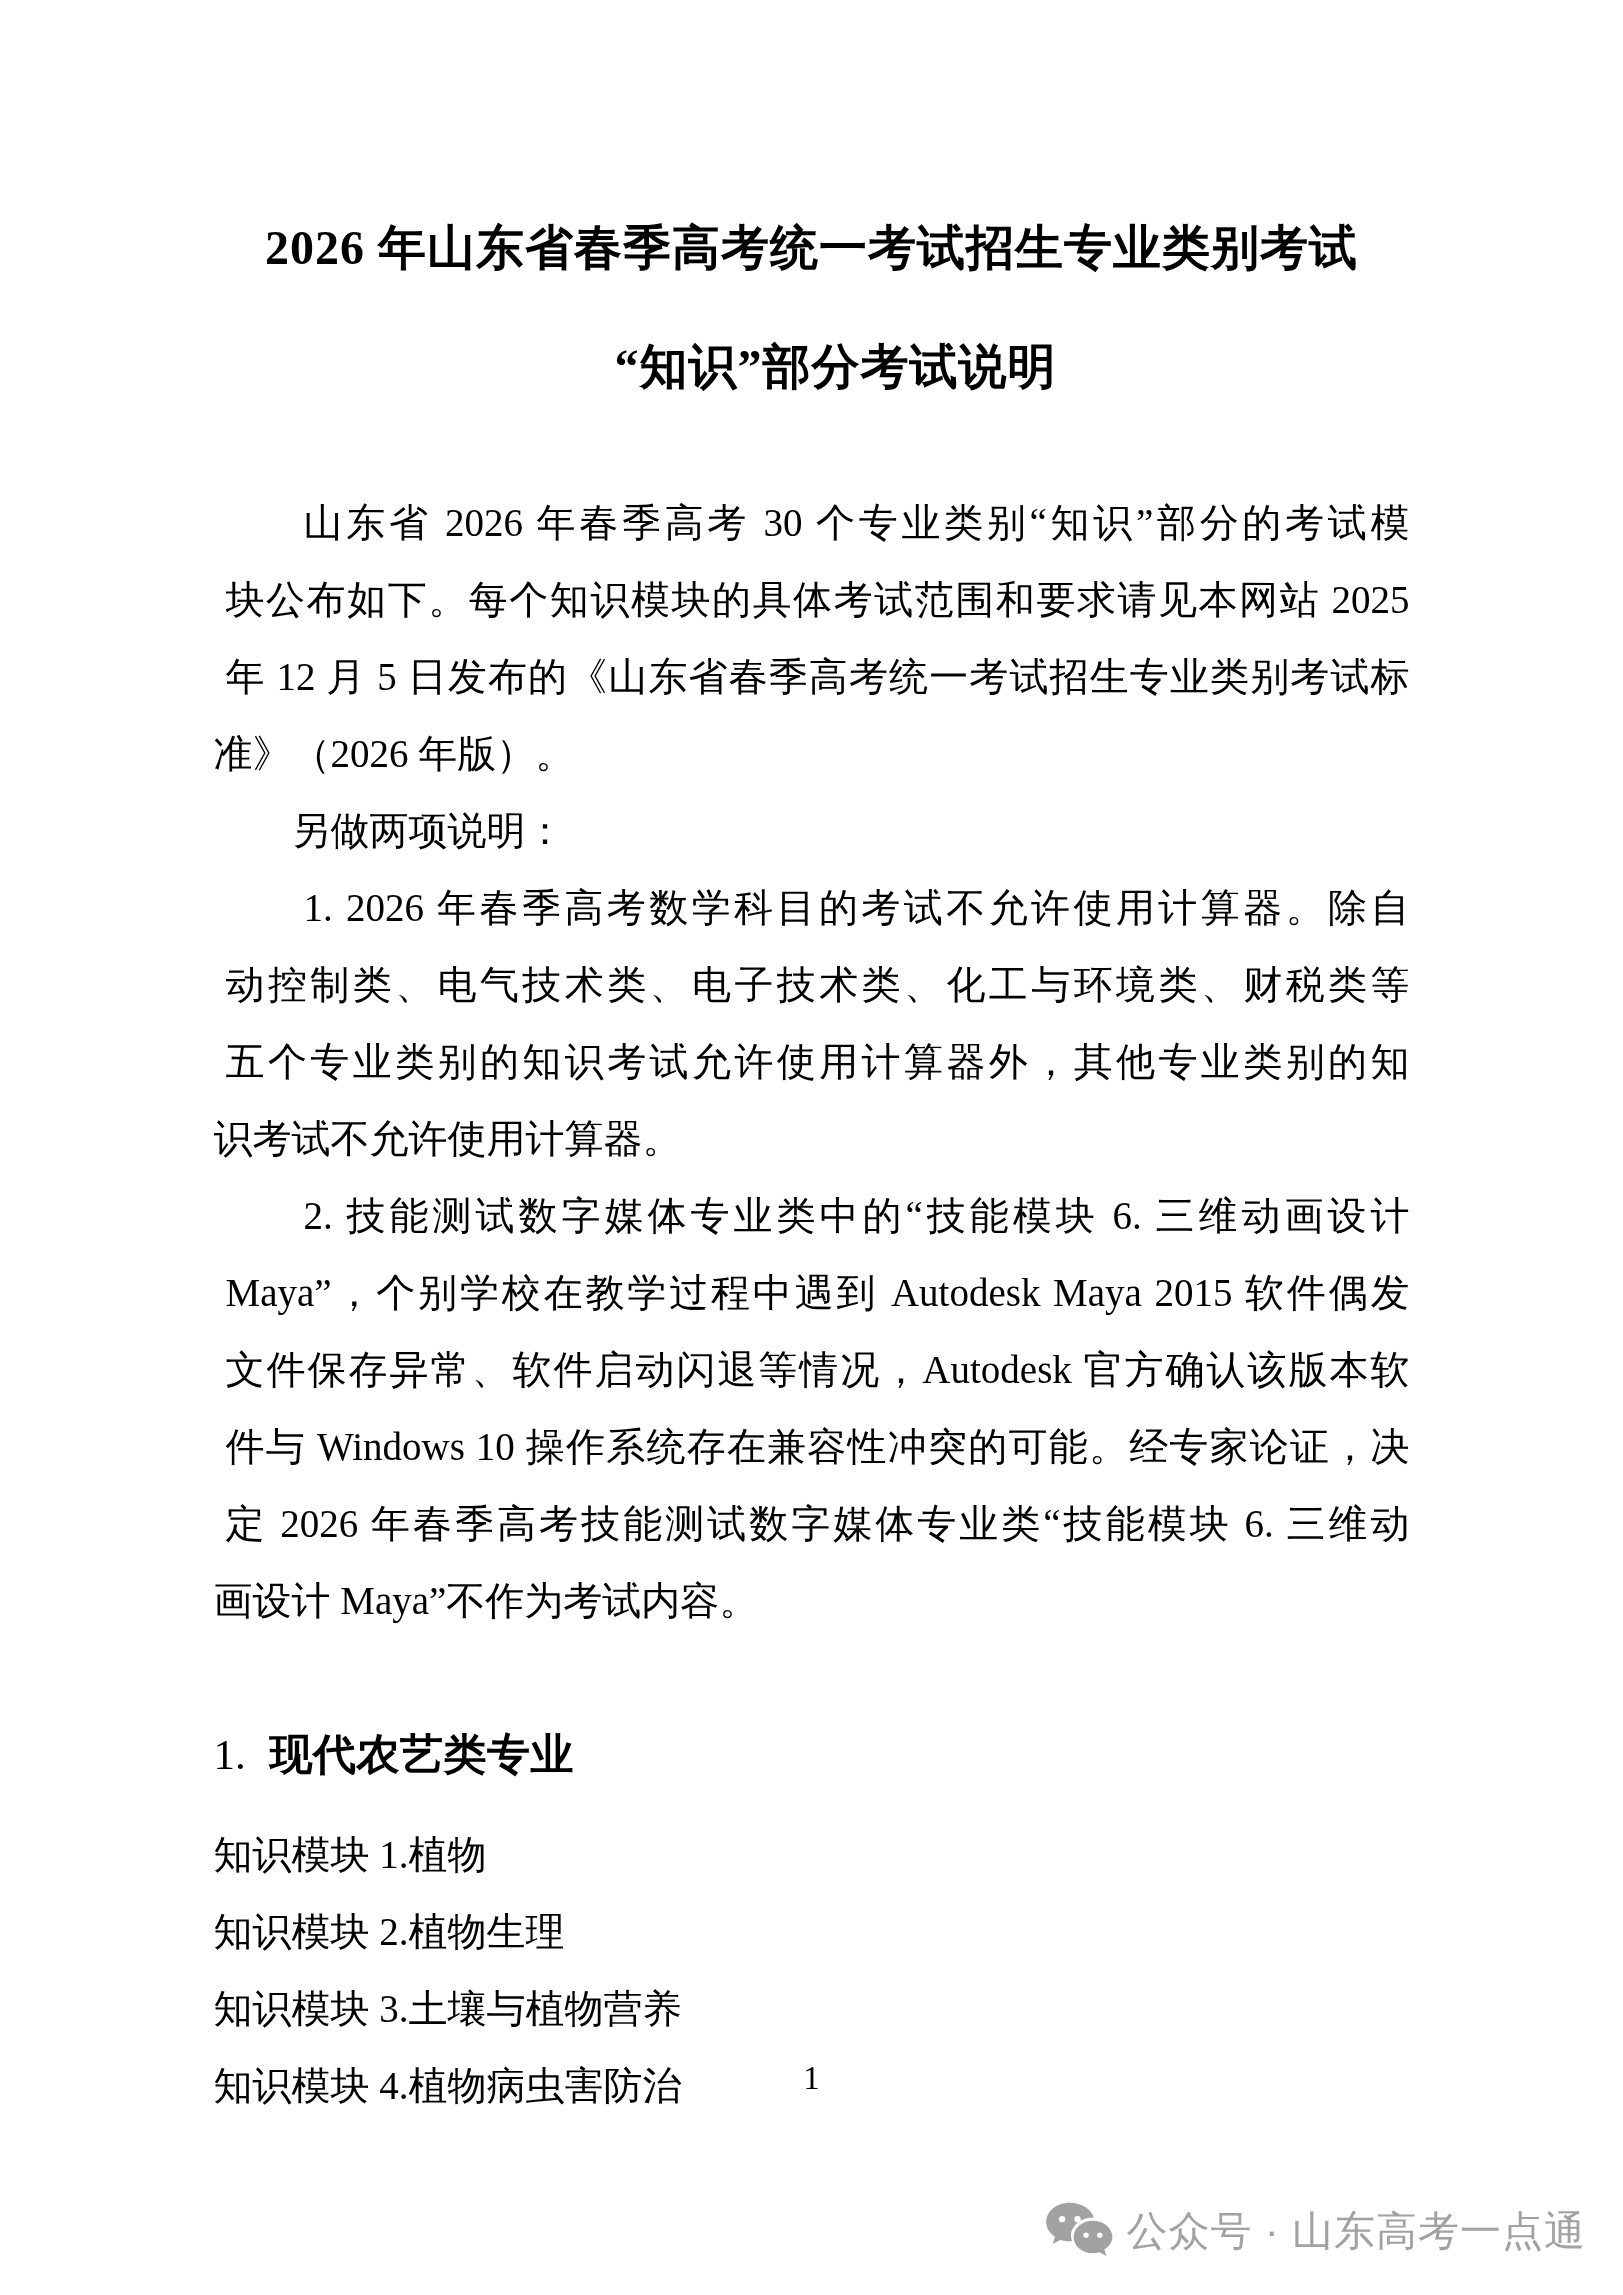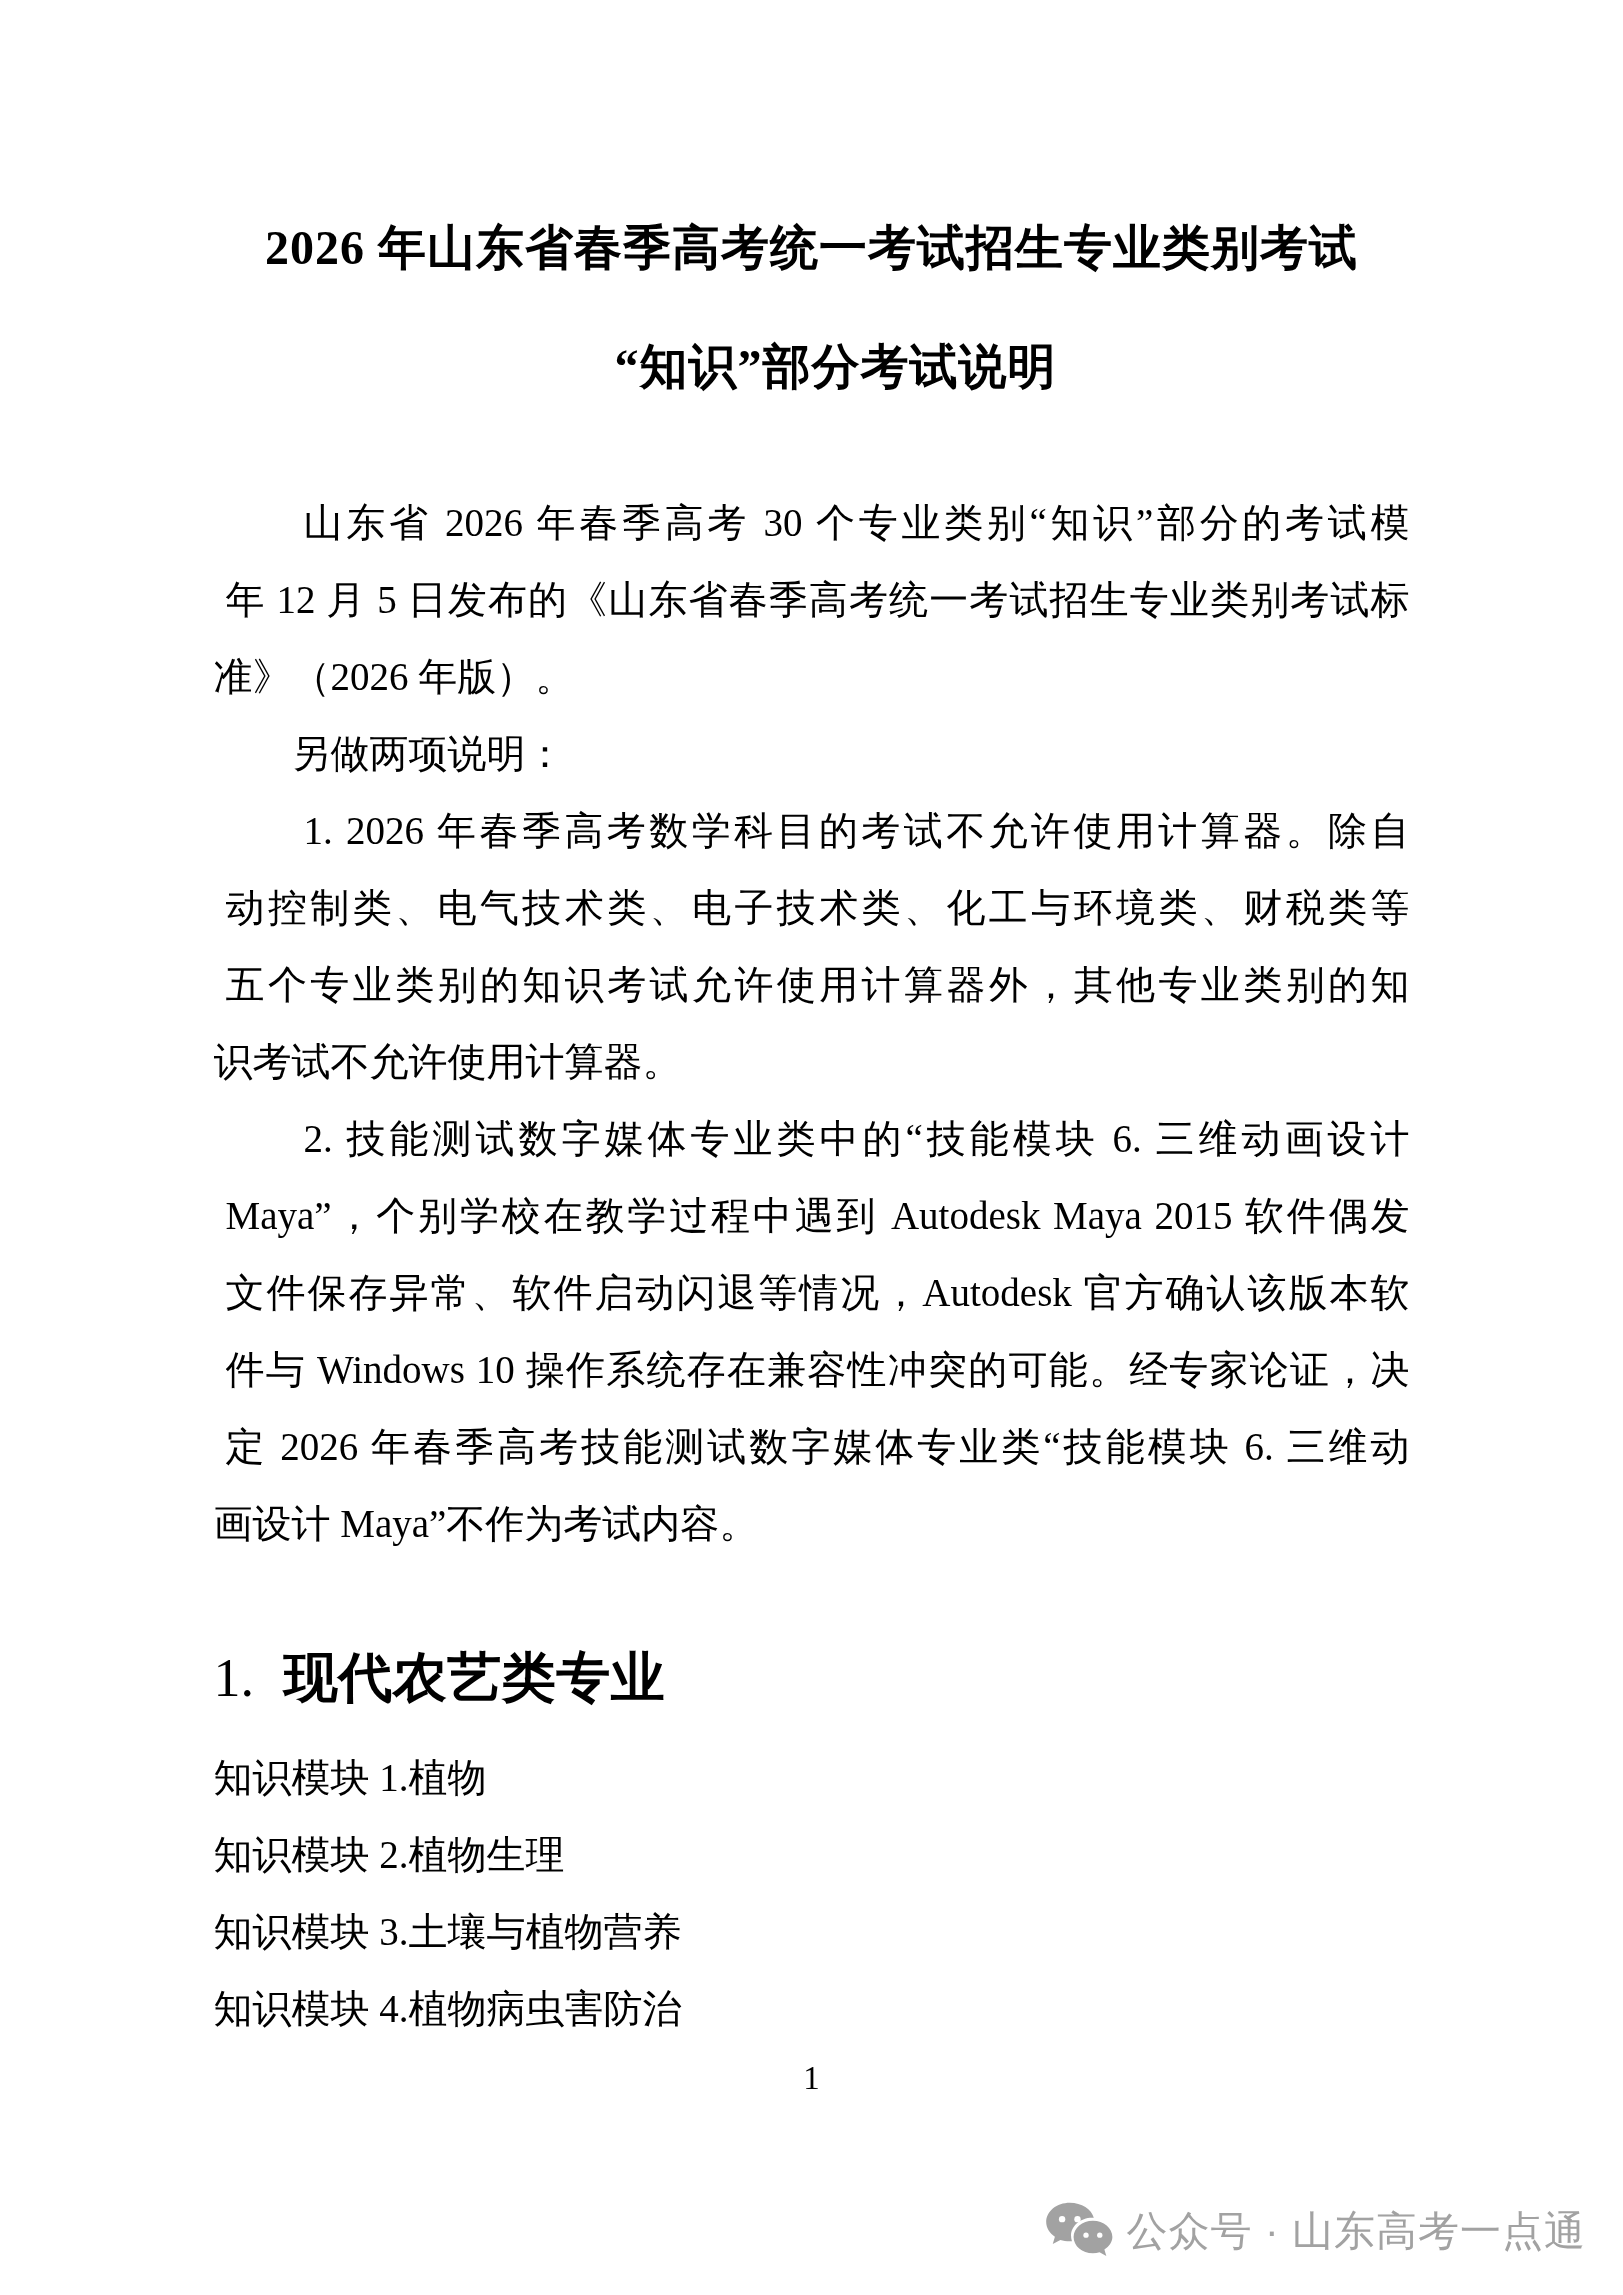--- a/index.html
+++ b/index.html
@@ -36,21 +36,21 @@
   .line.just {
     white-space: normal;
     text-align: justify;
     text-align-last: justify;
     margin-left: 12px;
   }
   .indent { text-indent: 2em; }
   .sec {
     margin-top: 77px;
     height: 77px;
-    font-size: 54px;
+    font-size: 43px;
     line-height: 77px;
   }
   .sec .sec-num { font-family: "Liberation Serif", "DejaVu Serif", serif; }
   .sec .sec-title {
     font-family: "Liberation Sans", "DejaVu Sans", sans-serif;
     font-weight: 900;
     margin-left: 0.55em;
     letter-spacing: 0.5px;
   }
   .modules { margin-top: 22.5px; }
@@ -82,20 +82,21 @@
 <body>
 
 <div class="page">
 
   <h1 class="title title1">2026 年山东省春季高考统一考试招生专业类别考试</h1>
   <h1 class="title title2">“知识”部分考试说明</h1>
 
   <div class="content">
 
     <div class="line just indent">山东省 2026 年春季高考 30 个专业类别“知识”部分的考试模</div>
+    <div class="line just">块公布如下。每个知识模块的具体考试范围和要求请见本网站 2025</div>
     <div class="line just">年 12 月 5 日发布的《山东省春季高考统一考试招生专业类别考试标</div>
     <div class="line">准》（2026 年版）。</div>
 
     <div class="line indent">另做两项说明：</div>
 
     <div class="line just indent">1. 2026 年春季高考数学科目的考试不允许使用计算器。除自</div>
     <div class="line just">动控制类、电气技术类、电子技术类、化工与环境类、财税类等</div>
     <div class="line just">五个专业类别的知识考试允许使用计算器外，其他专业类别的知</div>
     <div class="line">识考试不允许使用计算器。</div>
 

